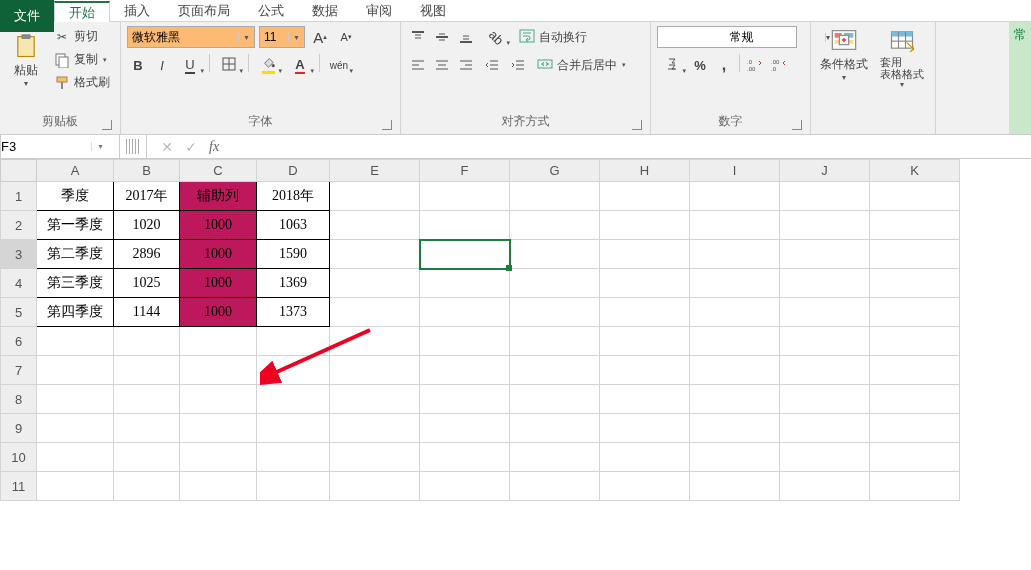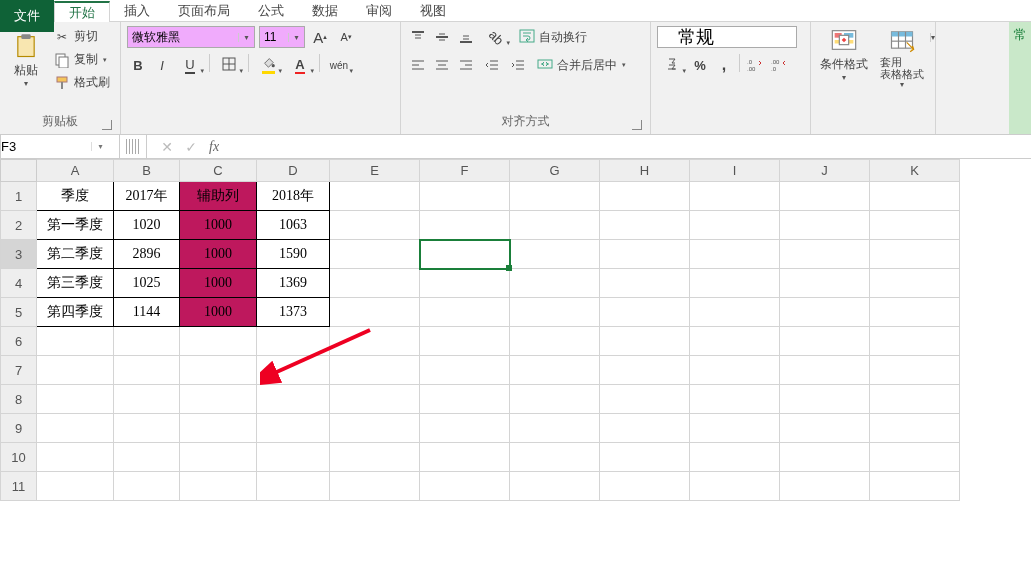--- a/index.html
+++ b/index.html
@@ -22,39 +22,39 @@
 .big-btn .lbl { font-size: 12px; }
 .big-btn .arrow { font-size: 8px; color: #555; }
 
 .hstack { display: flex; gap: 4px; align-items: center; }
 .vstack { display: flex; flex-direction: column; gap: 2px; }
 
 .small-btn { display: flex; align-items: center; gap: 4px; color: #444; font-size: 12px; padding: 2px 4px; cursor: pointer; }
 .small-btn .icon { width: 16px; height: 16px; display: inline-flex; align-items: center; justify-content: center; }
 .dd-arrow { font-size: 7px; color: #555; margin-left: 1px; }
 
-.font-combo { display: flex; border: 1px solid #aaa; background: #f0abfc; height: 22px; align-items: center; }
+.font-combo { display: flex; border: 1px solid #aaa; background: #fdba74; height: 22px; align-items: center; }
 .font-combo input { border: none; outline: none; width: 110px; padding: 0 4px; font-size: 12px; background: transparent; }
 .size-combo input { width: 28px; text-align: left; }
 .combo-btn { width: 16px; text-align: center; font-size: 8px; color: #555; border-left: 1px solid #ccc; cursor: pointer; }
 
 .icon-row { display: flex; gap: 2px; }
 .icon-btn { width: 22px; height: 22px; display: inline-flex; align-items: center; justify-content: center; color: #444; font-size: 13px; cursor: pointer; position: relative; }
 .icon-btn.with-dd { width: 30px; }
 .icon-btn .dd-arrow { position: absolute; right: 1px; bottom: 1px; }
 .sep { width: 1px; height: 18px; background: #ccc; margin: 0 2px; }
 
 .underline-bar { border-bottom: 2px solid currentColor; }
 .underline-red { border-bottom: 2px solid #e22; }
 .underline-yellow { border-bottom: 3px solid #ffd800; padding-bottom: 0; }
 
 .merge-btn { display: flex; align-items: center; gap: 4px; padding: 2px 4px; font-size: 12px; color: #444; cursor: pointer; }
 
 .numfmt-combo { display: flex; border: 1px solid #aaa; background: #fff; height: 22px; width: 140px; align-items: center; }
-.numfmt-combo input { border: none; outline: none; flex: 1; padding: 0 20px; font-size: 18px; background: transparent; }
+.numfmt-combo input { border: none; outline: none; flex: 1; padding: 0 6px; font-size: 12px; background: transparent; text-align: center; }
 
 
 .formula-bar { display: flex; height: 24px; border-bottom: 1px solid #ccc; align-items: stretch; }
 .name-box { display: flex; border: 1px solid #ccc; border-top: none; border-bottom: none; width: 120px; align-items: center; }
 .name-box input { border: none; outline: none; width: 90px; padding: 0 0; font-size: 13px; }
 .name-box .nb-dd { width: 18px; text-align: center; color: #777; font-size: 8px; border-left: 1px solid #ddd; cursor: pointer; }
 .fx-area { display: flex; align-items: center; border-left: 1px solid #ccc; padding-left: 8px; flex: 1; }
 .fx-btn { width: 24px; text-align: center; color: #888; font-size: 14px; cursor: pointer; }
 .fx-label { font-style: italic; font-family: Georgia, serif; color: #666; font-size: 14px; margin: 0 6px; }
 .fx-input { flex: 1; border: none; outline: none; font-size: 13px; padding: 0 4px; }
@@ -195,20 +195,24 @@
             <span class="underline-red" style="font-weight:bold">A</span>
             <span class="dd-arrow">▾</span>
           </span>
         <span class="sep"></span>
         <span class="icon-btn with-dd" style="font-size:10px">
             <span>wén</span>
             <span class="dd-arrow">▾</span>
           </span>
       </div>
     </div>
+    <div class="group-label">
+      <span>字体</span>
+      <span class="dialog-launcher"></span>
+    </div>
   </div>
 
   <div class="group" style="min-width:250px">
     <div class="vstack" style="gap:6px">
       <div class="hstack">
         <div class="icon-row">
           <span class="icon-btn">
               <svg width="14" height="14">
                 <line x1="1" y1="2" x2="13" y2="2" stroke="#555" stroke-width="2"></line>
                 <line x1="4" y1="5" x2="10" y2="5" stroke="#555"></line>
@@ -316,20 +320,24 @@
             </svg>
           </span>
         <span class="icon-btn">
             <svg width="16" height="14">
               <text x="0" y="6" font-size="6" fill="#555">.00</text>
               <text x="0" y="13" font-size="6" fill="#555">.0</text>
               <path d="M14 3l-2 2 2 2" stroke="#c33" fill="none"></path>
             </svg>
           </span>
       </div>
+    </div>
+    <div class="group-label">
+      <span>数字</span>
+      <span class="dialog-launcher"></span>
     </div>
   </div>
 
   <div class="group">
     <div class="hstack" style="height:80px;align-items:flex-start">
       <div class="big-btn" style="width:54px">
         <span class="icon">
           <svg viewBox="0 0 24 24">
               <rect x="2" y="4" width="20" height="16" fill="#fff" stroke="#888"></rect>
               <rect x="4" y="6" width="6" height="4" fill="#e77"></rect>

